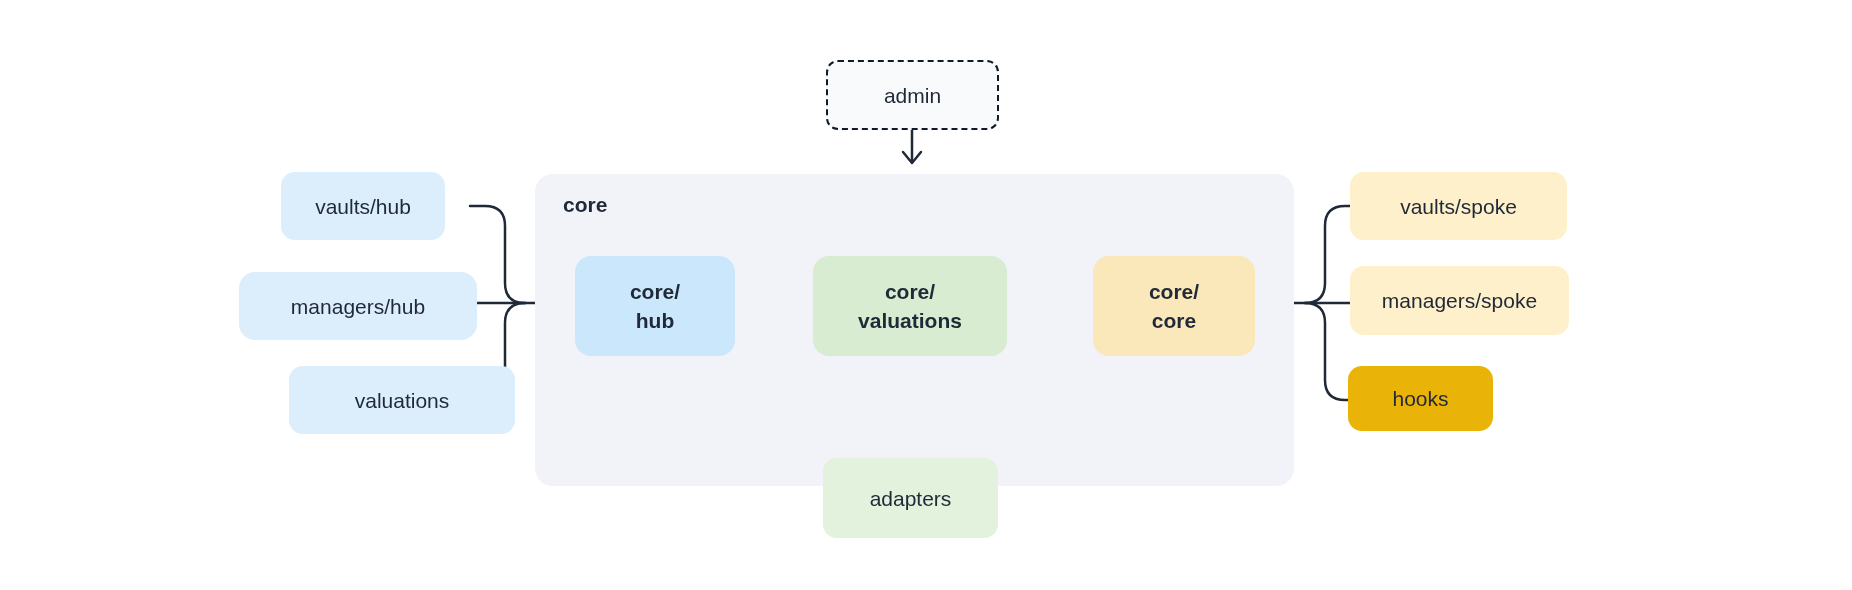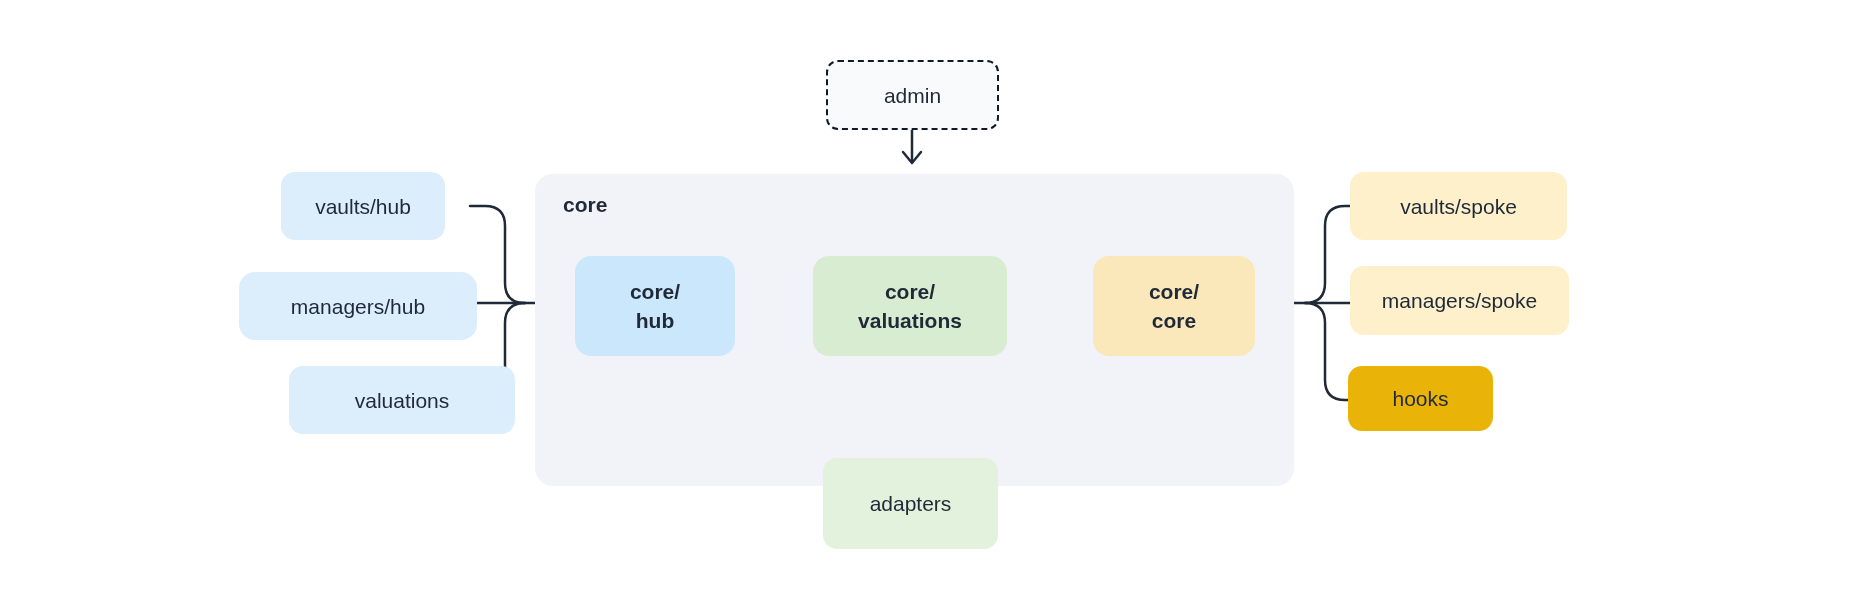--- a/index.html
+++ b/index.html
@@ -60,21 +60,21 @@
   }
   
   #vaults-hub   { left: 281px; top: 172px; width: 164px; height: 68px; background: #dceefc; }
   #managers-hub { left: 239px; top: 272px; width: 238px; height: 68px; background: #dceefc; border-radius: 16px; }
   #valuations   { left: 289px; top: 366px; width: 226px; height: 68px; background: #dceefc; }
   
   #vaults-spoke   { left: 1350px; top: 172px; width: 217px; height: 68px; background: #fdf0ca; }
   #managers-spoke { left: 1350px; top: 266px; width: 219px; height: 69px; background: #fdf0ca; }
   #hooks          { left: 1348px; top: 366px; width: 145px; height: 65px; background: #eab308; }
   
-  #adapters { left: 823px; top: 458px; width: 175px; height: 91px; background: #e2f2dc; }
+  #adapters { left: 823px; top: 458px; width: 175px; height: 80px; background: #e2f2dc; }
 
   #edges-svg {
     position: absolute;
     left: 0; top: 0;
     width: 1852px; height: 590px;
     pointer-events: none;
   }
   #edges-svg path {
     fill: none;
     stroke: #1f2937;

